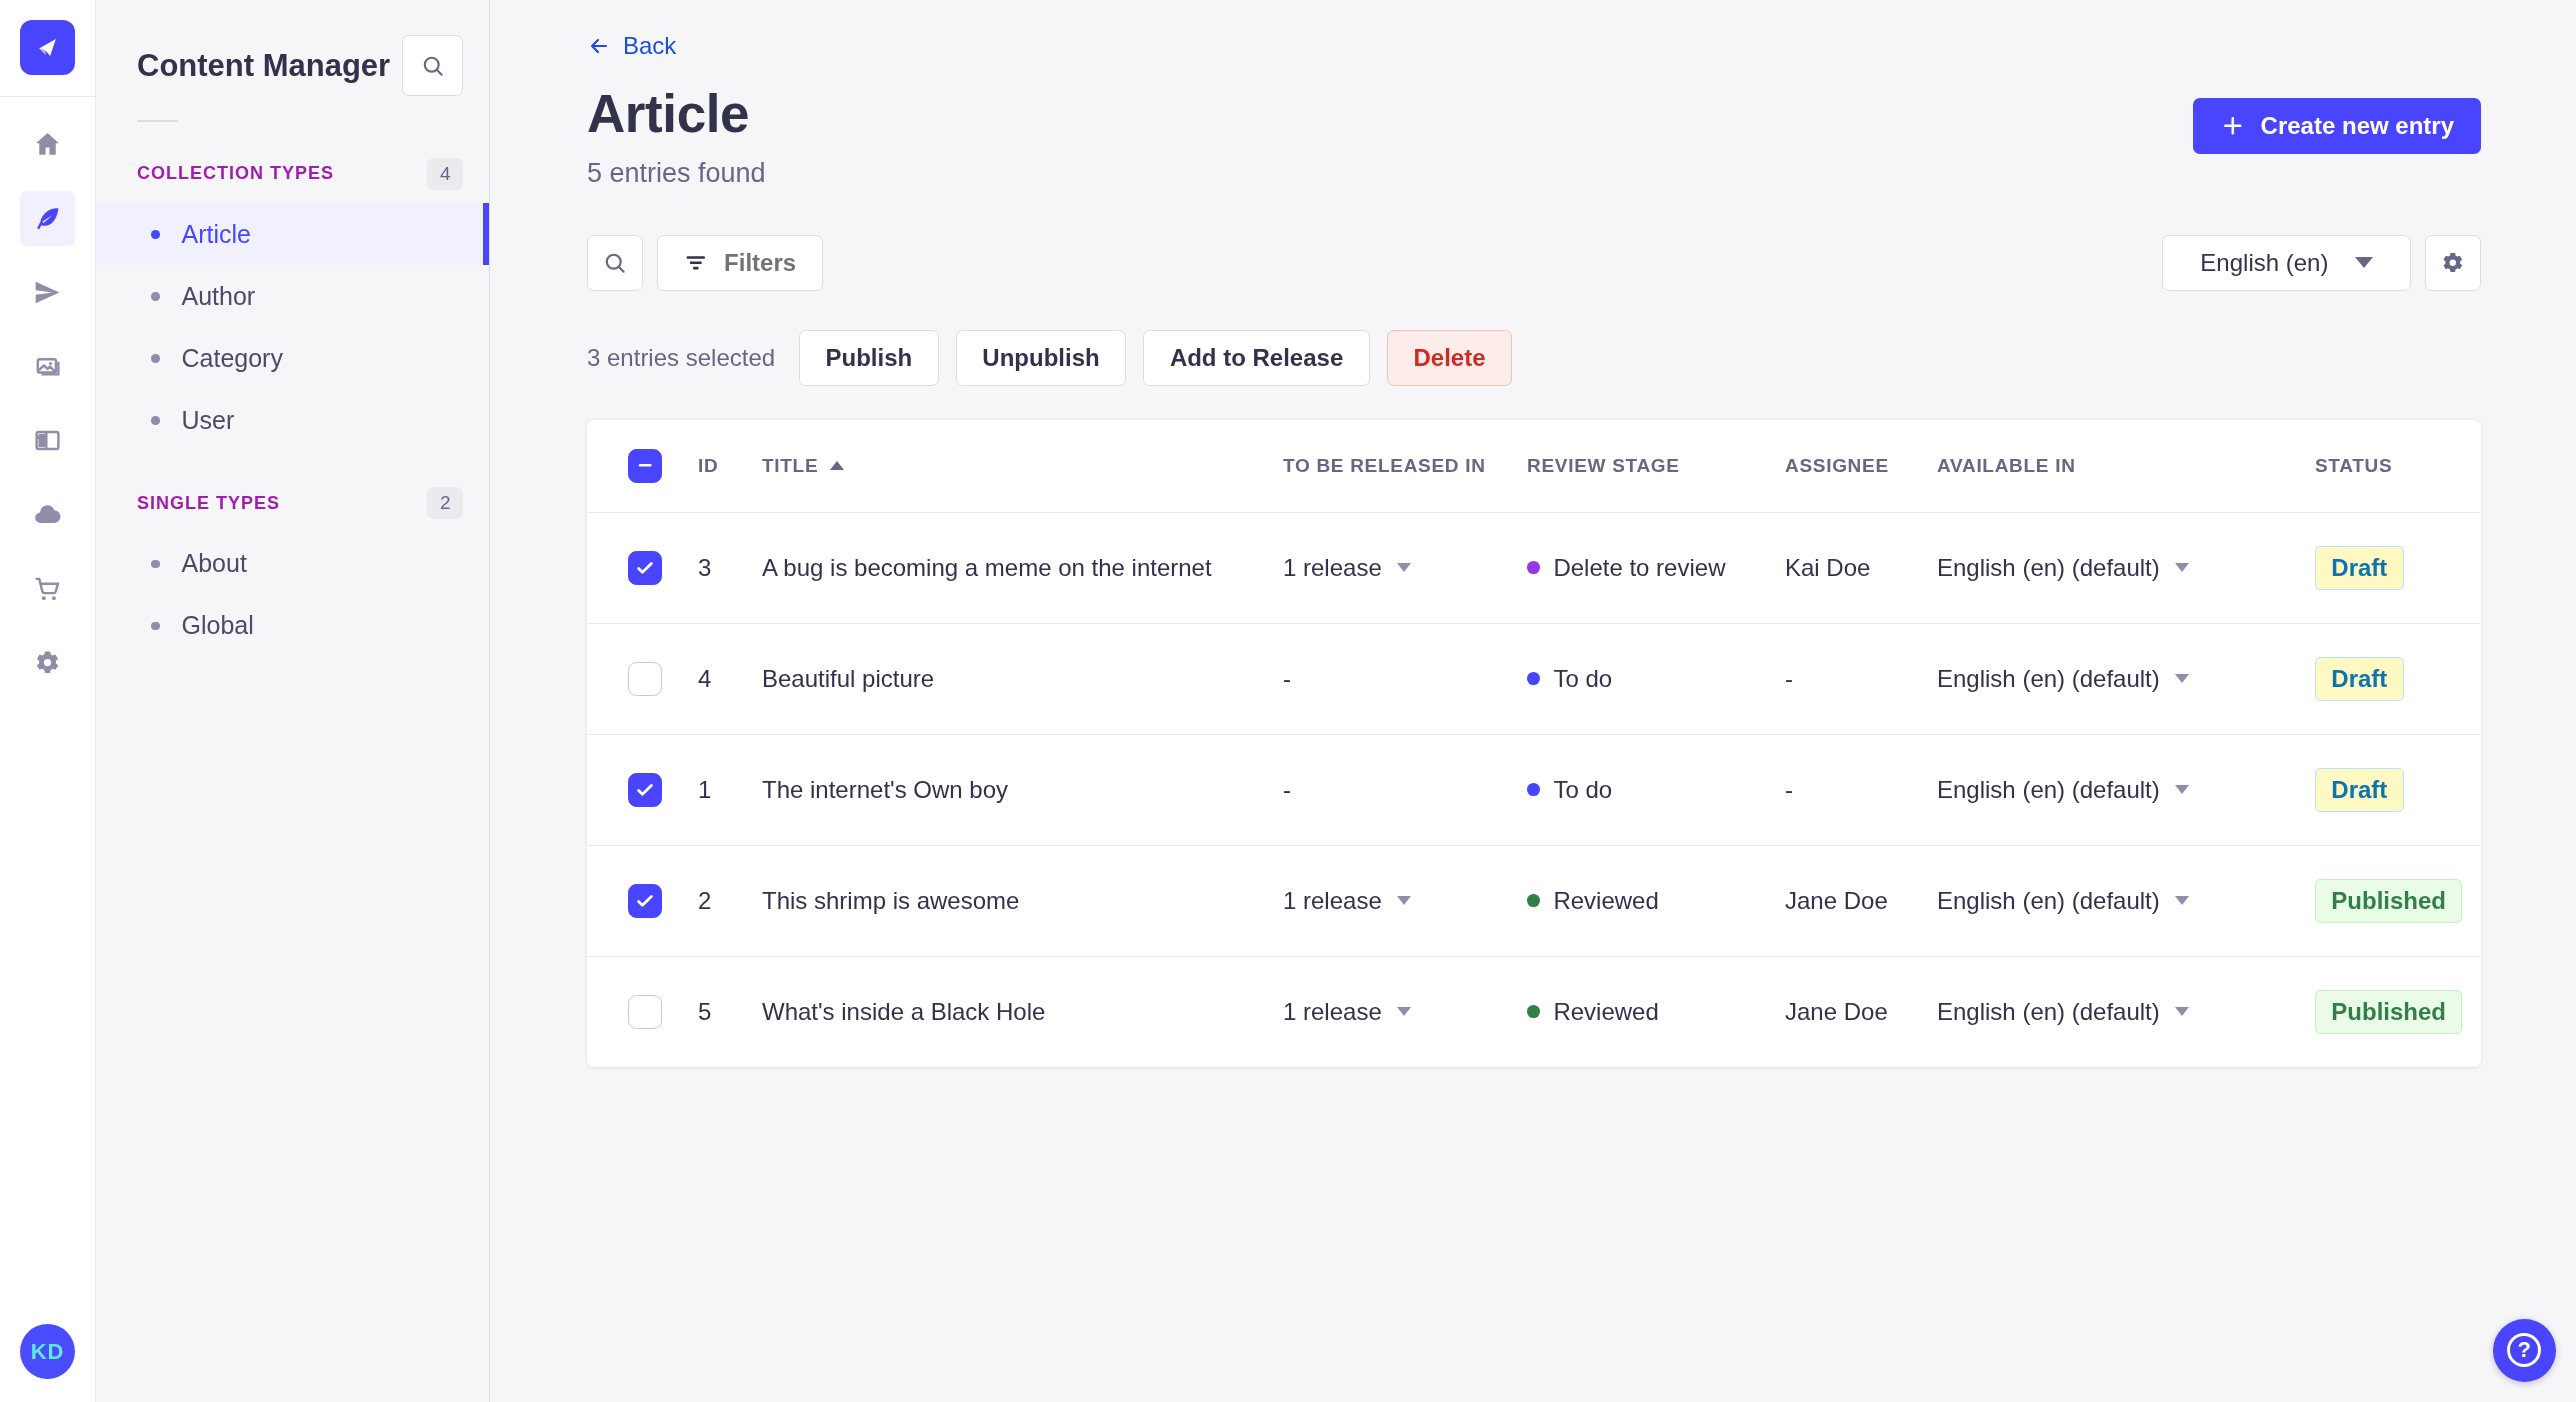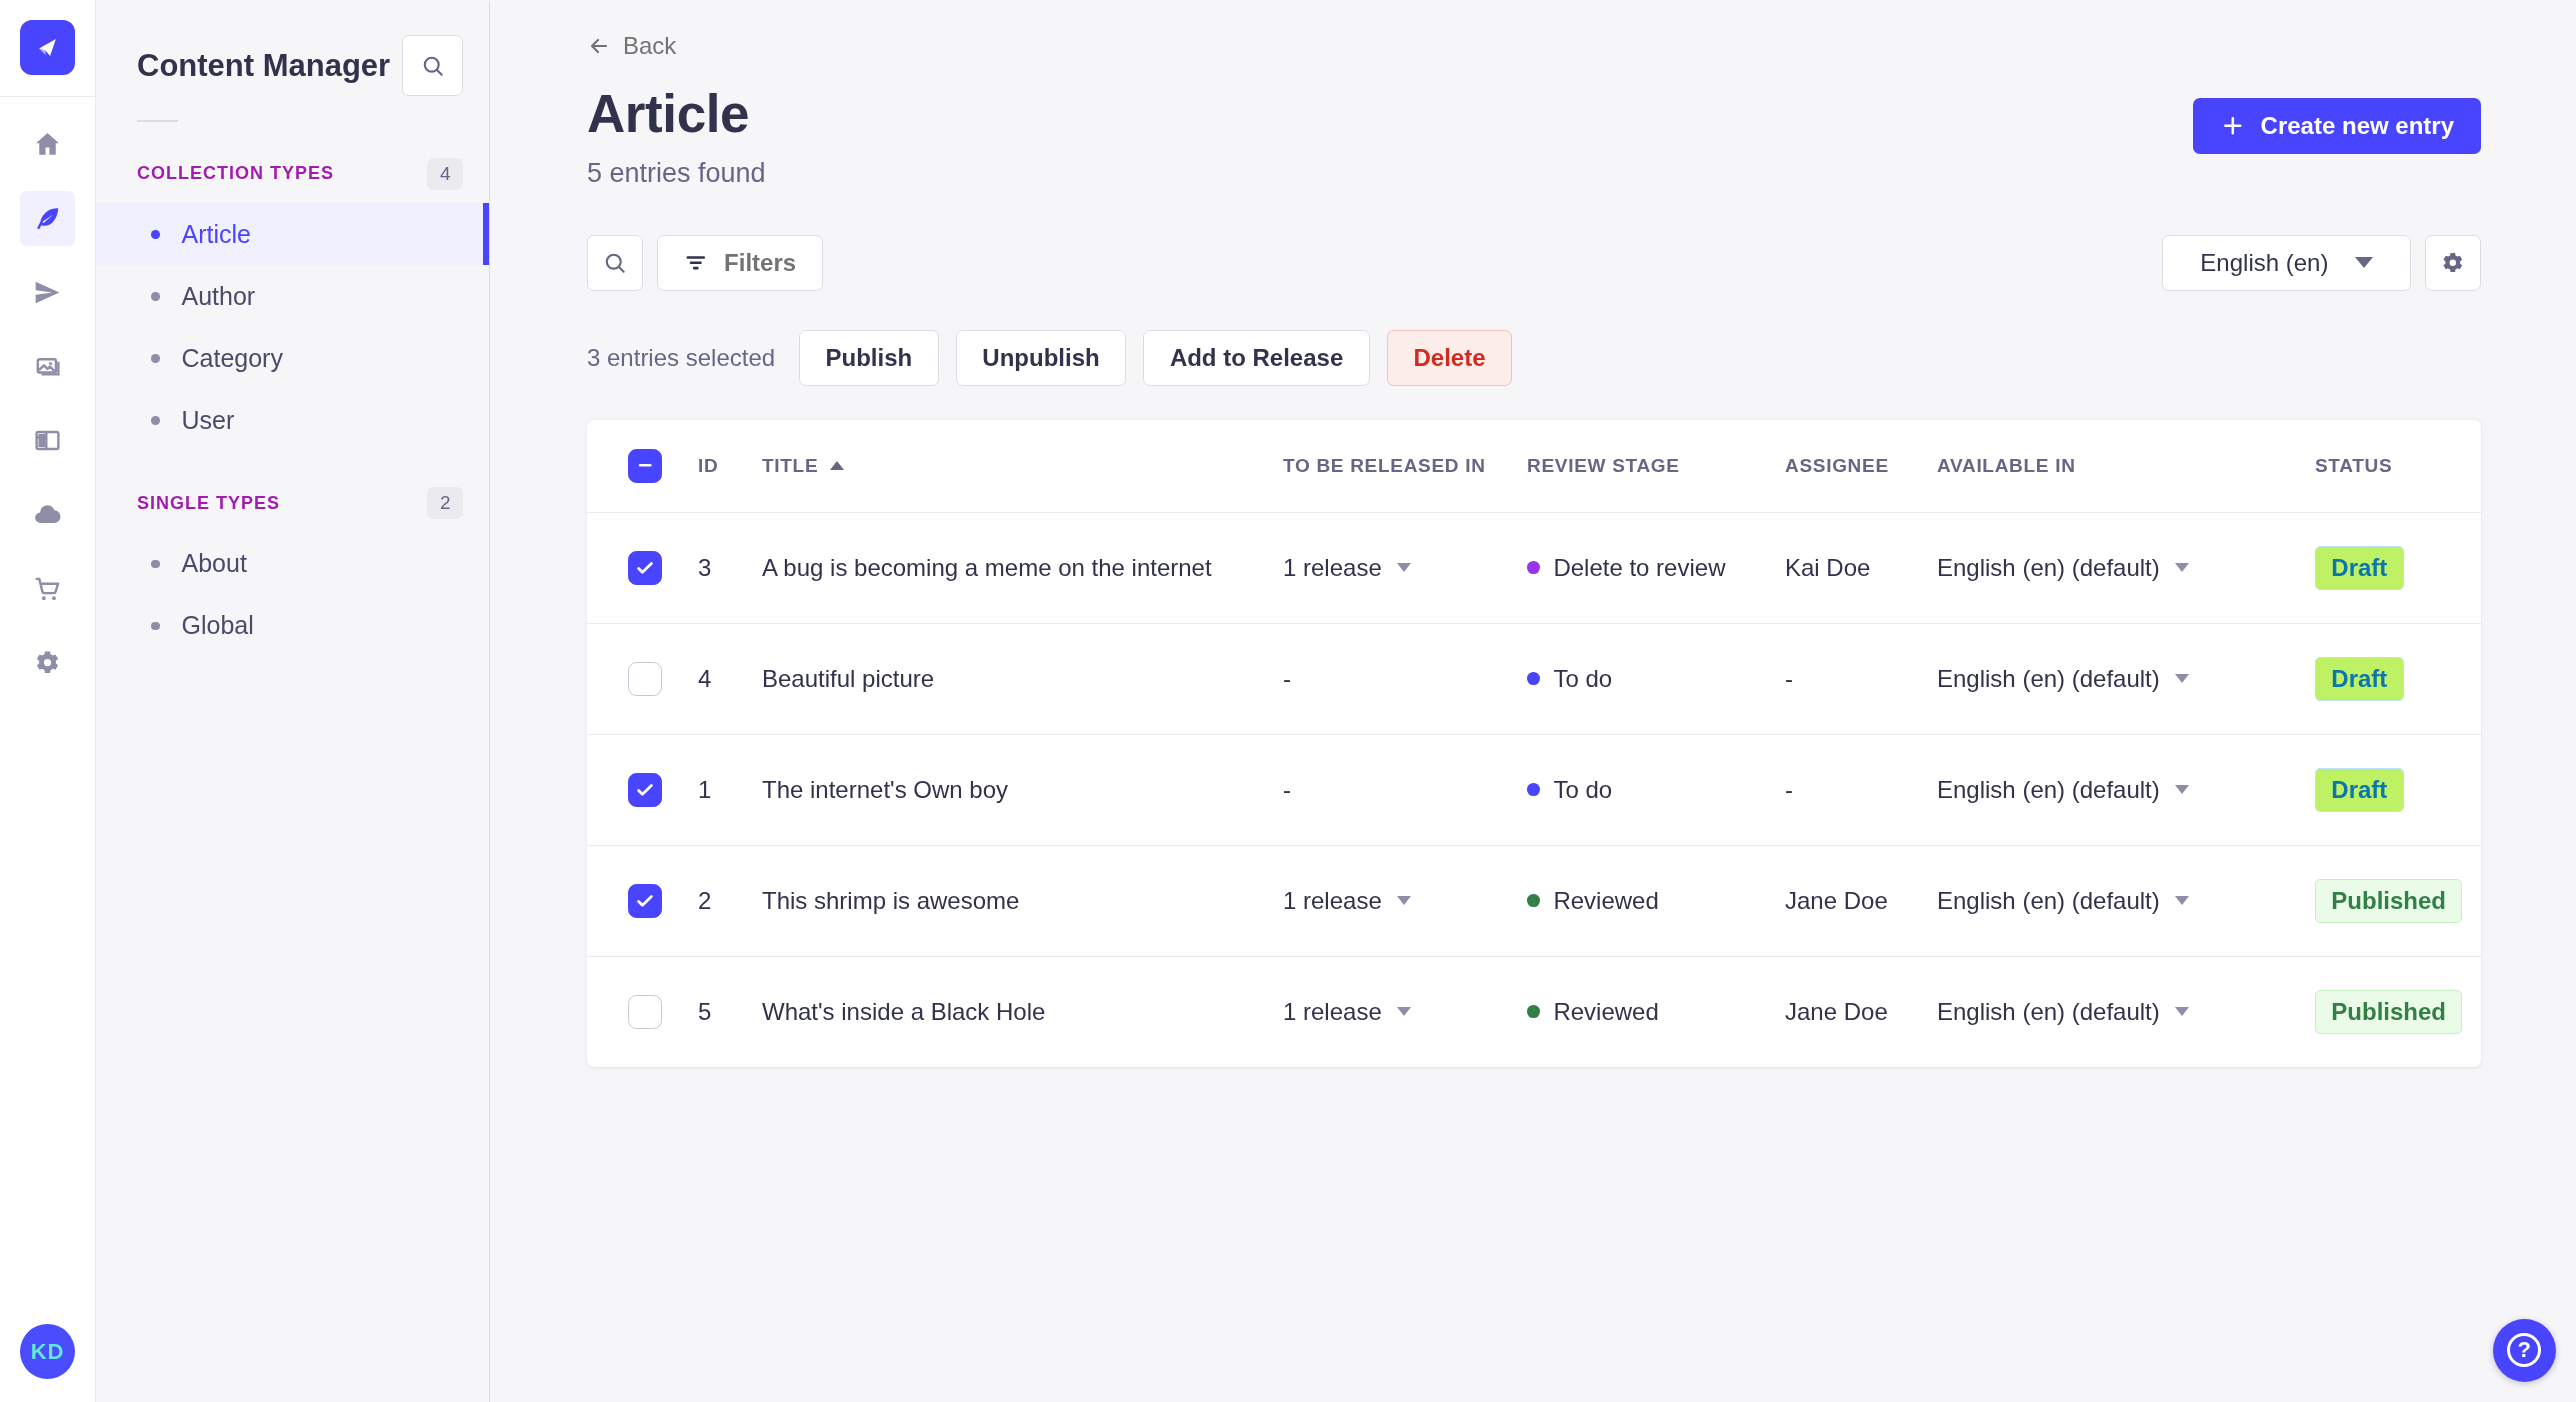--- a/index.html
+++ b/index.html
@@ -71,21 +71,21 @@
   .nav-bullet { width: 8.5px; height: 8.5px; border-radius: 50%; background: #8e8ea9; flex: none; }
   .nav-item.active { background: #f0f0ff; color: #4945ff; font-weight: 500; }
   .nav-item.active .nav-bullet { background: #4945ff; }
   .nav-item.active::after {
     content: ""; position: absolute; right: 0; top: 0; bottom: 0; width: 6px; background: #4945ff;
   }
 
   
   .main { position: absolute; left: 492px; top: 0; right: 0; bottom: 0; padding: 32px 95px 0 95px; }
   .page-header { display: flex; justify-content: space-between; align-items: flex-start; }
-  .back-link { display: inline-flex; align-items: center; gap: 12px; color: #737373; font-size: 24px; cursor: pointer; text-decoration: none; }
+  .back-link { display: inline-flex; align-items: center; gap: 12px; color: #1d4ed8; font-size: 24px; cursor: pointer; text-decoration: none; }
   .page-title { font-size: 53px; font-weight: 700; margin-top: 22px; letter-spacing: -0.4px; }
   .page-sub { font-size: 27px; color: #666687; margin-top: 13.6px; }
   .create-btn {
     margin-top: 66px; height: 56px; padding: 0 27px; border: none; border-radius: 6.8px;
     background: #4945ff; color: #fff; font-size: 24px; font-weight: 600;
     font-family: inherit; display: flex; align-items: center; gap: 15.3px; cursor: pointer;
   }
 
   .toolbar-row { display: flex; justify-content: space-between; align-items: center; margin-top: 46px; }
   .tb-group { display: flex; align-items: center; gap: 13.6px; }
@@ -137,21 +137,21 @@
   }
   .checkbox.checked, .checkbox.indeterminate { background: #4945ff; border-color: #4945ff; }
   .checkbox svg { display: none; }
   .checkbox.checked .glyph-check, .checkbox.indeterminate .glyph-dash { display: block; }
   .mini-caret { width: 0; height: 0; border-left: 7.7px solid transparent; border-right: 7.7px solid transparent; border-top: 9.4px solid #8e8ea9; margin-left: 15.3px; }
   .dot { width: 12.8px; height: 12.8px; border-radius: 50%; margin-right: 13.6px; flex: none; }
   .badge {
     display: inline-flex; align-items: center; height: 44px; padding: 0 15.3px;
     border-radius: 5.1px; border: 0.9px solid; font-size: 24px; font-weight: 600; cursor: default;
   }
-  .badge.draft { background: #bef264; border-color: #b8e1ff; color: #0c75af; }
+  .badge.draft { background: #fef9c3; border-color: #b8e1ff; color: #0c75af; }
   .badge.published { background: #eafbe7; border-color: #c6f0c2; color: #328048; }
 
   
   .help-fab {
     position: absolute; right: 20.4px; bottom: 20.4px; width: 63px; height: 63px;
     border-radius: 50%; background: #4945ff; border: none; cursor: pointer;
     display: flex; align-items: center; justify-content: center;
     box-shadow: 0 1.7px 6.8px rgba(33,33,52,0.25);
   }
   .help-q {

